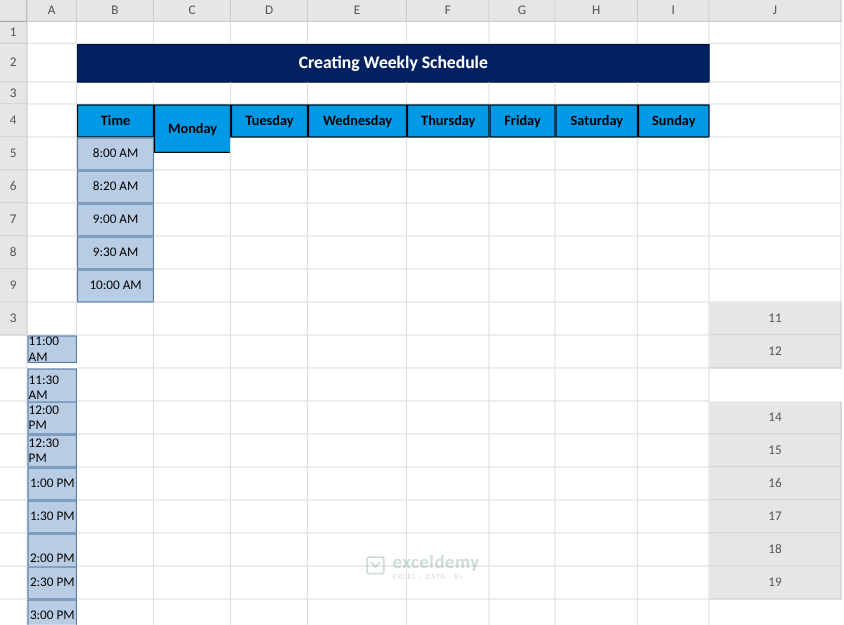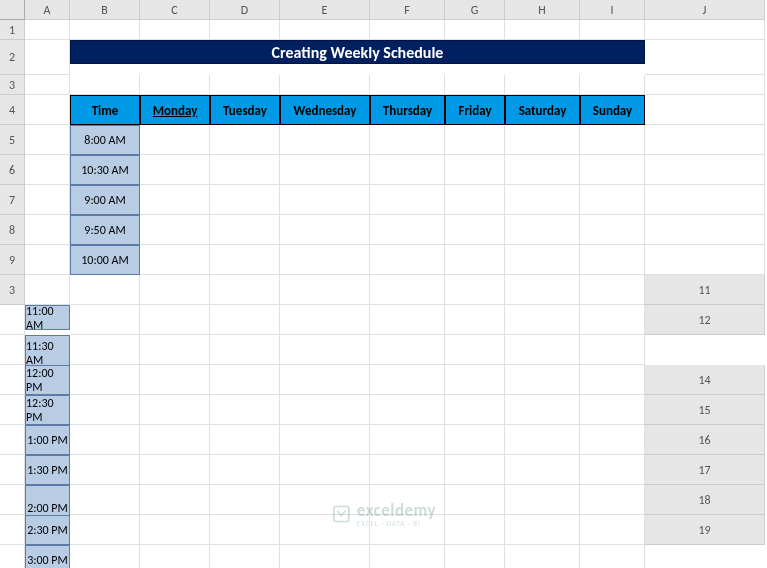--- a/index.html
+++ b/index.html
@@ -133,58 +133,58 @@
     <div class="cell"></div>
     <div class="cell"></div>
     <div class="cell"></div>
     <div class="cell"></div>
     <div class="cell"></div>
     <div class="cell"></div>
     <div class="cell"></div>
     <div class="cell"></div>
     <div class="row-header row-title" style="height: 35px;">2</div>
     <div class="cell row-title" style="height: 35px;"></div>
-    <div class="title-bar" style="height: 24px;">Creating Weekly Schedule</div>
+    <div class="title-bar" style="height: 35px;">Creating Weekly Schedule</div>
     <div class="cell row-title" style="height: 35px;"></div>
     <div class="row-header">3</div>
     <div class="cell"></div>
     <div class="cell"></div>
     <div class="cell"></div>
     <div class="cell"></div>
     <div class="cell"></div>
     <div class="cell"></div>
     <div class="cell"></div>
     <div class="cell"></div>
     <div class="cell"></div>
     <div class="cell"></div>
     <div class="row-header" style="height: 30px;">4</div>
     <div class="cell" style="height: 30px;"></div>
     <div class="header-cell" style="height: 30px;">Time</div>
-    <div class="header-cell" style="height: 30px; text-decoration: underline;">Monday</div>
+    <div class="header-cell" style="height: 44px;">Monday</div>
     <div class="header-cell" style="height: 30px;">Tuesday</div>
     <div class="header-cell" style="height: 30px;">Wednesday</div>
     <div class="header-cell" style="height: 30px;">Thursday</div>
     <div class="header-cell" style="height: 30px;">Friday</div>
     <div class="header-cell" style="height: 30px;">Saturday</div>
     <div class="header-cell" style="height: 30px;">Sunday</div>
     <div class="cell" style="height: 30px;"></div>
     <div class="row-header" style="height: 30px;">5</div>
     <div class="cell" style="height: 30px;"></div>
     <div class="time-cell" style="height: 30px;">8:00 AM</div>
     <div class="cell" style="height: 30px;"></div>
     <div class="cell" style="height: 30px;"></div>
     <div class="cell" style="height: 30px;"></div>
     <div class="cell" style="height: 30px;"></div>
     <div class="cell" style="height: 30px;"></div>
     <div class="cell" style="height: 30px;"></div>
     <div class="cell" style="height: 30px;"></div>
     <div class="cell" style="height: 30px;"></div>
     <div class="row-header" style="height: 30px;">6</div>
     <div class="cell" style="height: 30px;"></div>
-    <div class="time-cell" style="height: 30px;">10:30 AM</div>
+    <div class="time-cell" style="height: 30px;">8:20 AM</div>
     <div class="cell" style="height: 30px;"></div>
     <div class="cell" style="height: 30px;"></div>
     <div class="cell" style="height: 30px;"></div>
     <div class="cell" style="height: 30px;"></div>
     <div class="cell" style="height: 30px;"></div>
     <div class="cell" style="height: 30px;"></div>
     <div class="cell" style="height: 30px;"></div>
     <div class="cell" style="height: 30px;"></div>
     <div class="row-header" style="height: 30px;">7</div>
     <div class="cell" style="height: 30px;"></div>
@@ -192,21 +192,21 @@
     <div class="cell" style="height: 30px;"></div>
     <div class="cell" style="height: 30px;"></div>
     <div class="cell" style="height: 30px;"></div>
     <div class="cell" style="height: 30px;"></div>
     <div class="cell" style="height: 30px;"></div>
     <div class="cell" style="height: 30px;"></div>
     <div class="cell" style="height: 30px;"></div>
     <div class="cell" style="height: 30px;"></div>
     <div class="row-header" style="height: 30px;">8</div>
     <div class="cell" style="height: 30px;"></div>
-    <div class="time-cell" style="height: 30px;">9:50 AM</div>
+    <div class="time-cell" style="height: 30px;">9:30 AM</div>
     <div class="cell" style="height: 30px;"></div>
     <div class="cell" style="height: 30px;"></div>
     <div class="cell" style="height: 30px;"></div>
     <div class="cell" style="height: 30px;"></div>
     <div class="cell" style="height: 30px;"></div>
     <div class="cell" style="height: 30px;"></div>
     <div class="cell" style="height: 30px;"></div>
     <div class="cell" style="height: 30px;"></div>
     <div class="row-header" style="height: 30px;">9</div>
     <div class="cell" style="height: 30px;"></div>

